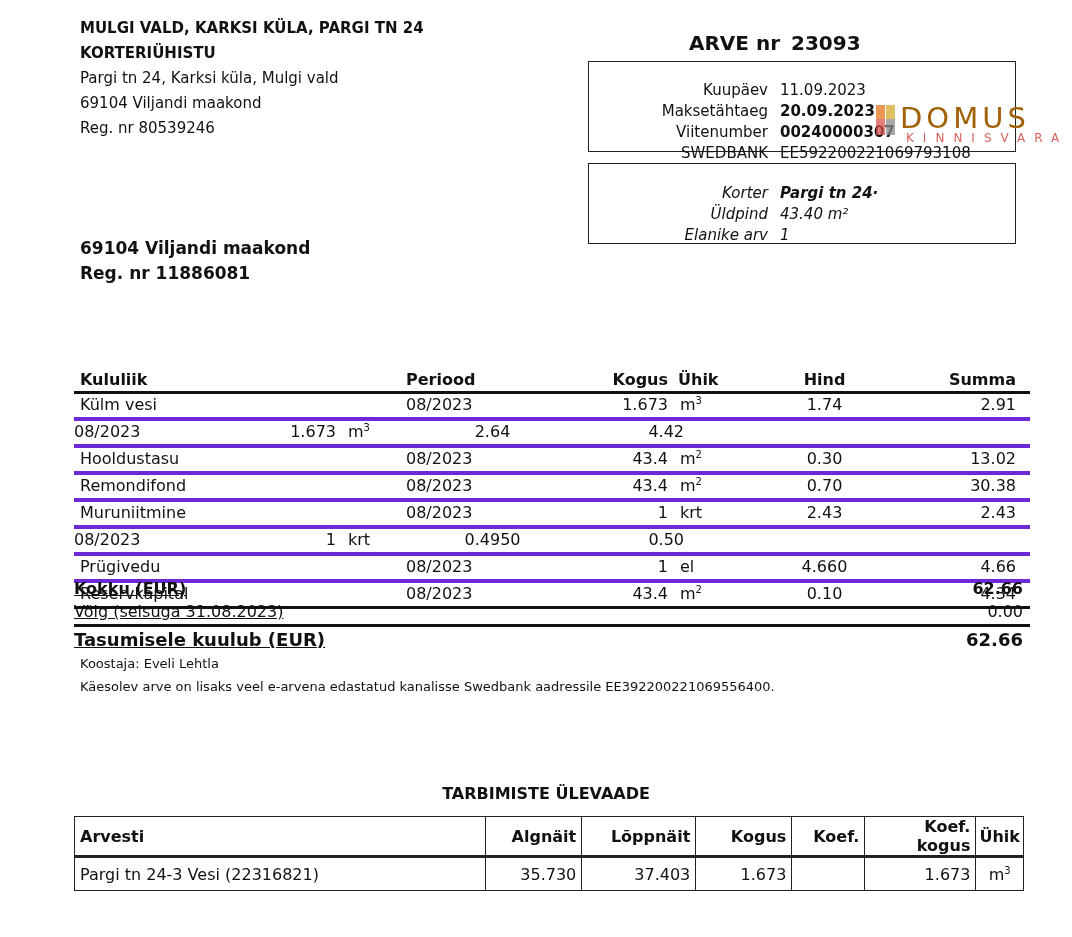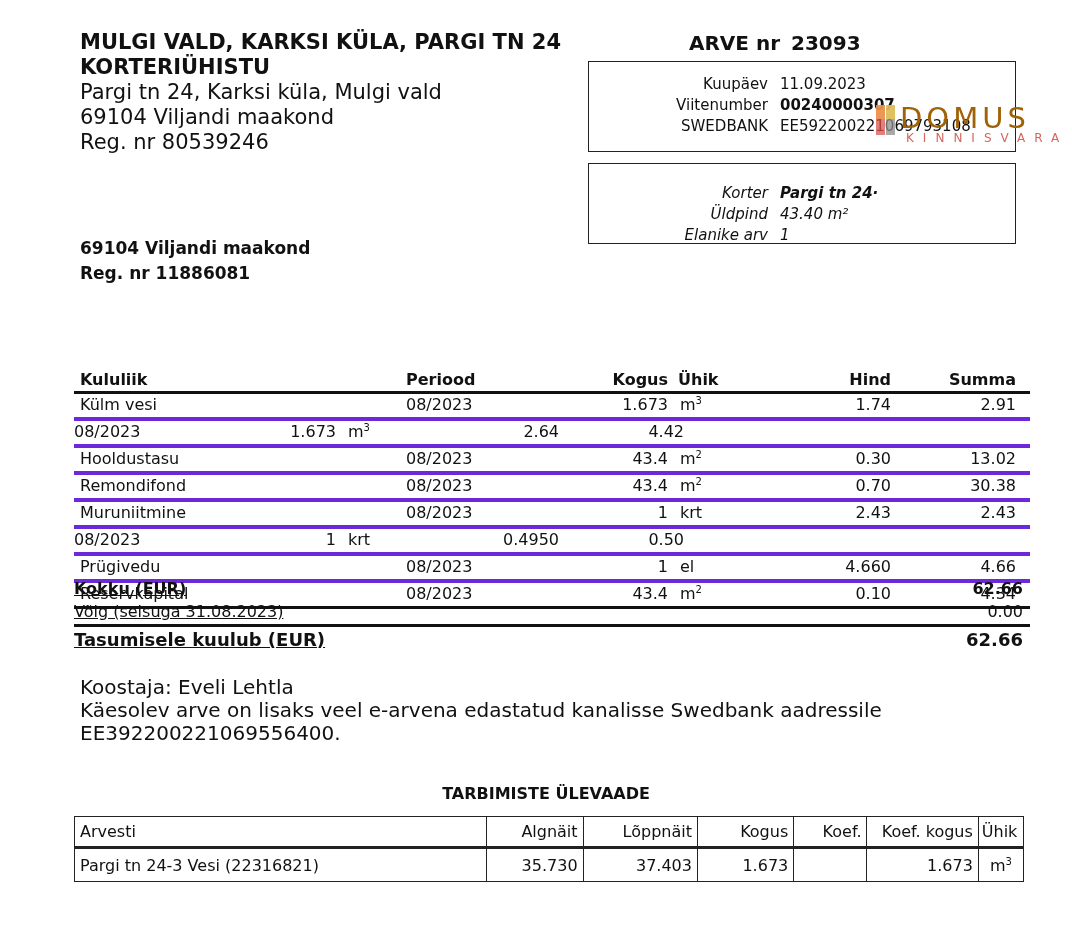--- a/index.html
+++ b/index.html
@@ -1,66 +1,66 @@
 <!DOCTYPE html>
 <html><head>
 <meta charset="utf-8">
 <style>
   html, body { margin: 0; padding: 0; background: #ffffff; }
   body {
     width: 1072px; height: 937px; position: relative; overflow: hidden;
     font-family: "DejaVu Sans", sans-serif; color: #111111;
   }
   .abs { position: absolute; }
-  .sender { left: 80px; top: 30px; font-size: 21px; line-height: 25px; }
+  .sender { left: 80px; top: 16px; font-size: 15px; line-height: 25px; }
   .sender .b { font-weight: bold; }
   .recipient { left: 80px; top: 236px; font-size: 17px; line-height: 25px; font-weight: bold; }
 
   .inv-title { left: 590px; top: 30px; width: 430px; font-size: 20px; font-weight: bold; line-height: 26px; }
   .inv-title .lbl { display: inline-block; width: 190px; text-align: right; margin-right: 11px; }
 
   .box { border: 1px solid #222; left: 588px; width: 428px; font-size: 15px; line-height: 21px; }
-  .box1 { top: 61px; height: 91px; padding-top: 12px; box-sizing: border-box; }
+  .box1 { top: 61px; height: 91px; padding-top: 18px; box-sizing: border-box; }
   .box2 { top: 163px; height: 81px; padding-top: 19px; box-sizing: border-box; font-style: italic; }
   .kv { display: flex; }
   .kv .k { width: 191px; text-align: right; padding-right: 12px; box-sizing: border-box; }
   .kv .v.bold { font-weight: bold; }
 
   .logo { left: 876px; top: 103px; width: 160px; height: 40px; }
   .logo .bar { position: absolute; width: 9px; height: 30px; top: 2px; }
   .logo .word { position: absolute; left: 24px; top: -2px; font-size: 29px; letter-spacing: 4px; color: #a16207; font-weight: normal; text-align: right; }
   .logo .sub { position: absolute; left: 30px; top: 28px; font-size: 12px; letter-spacing: 9px; color: #d9645a; }
 
   
   .cost { left: 74px; top: 370px; width: 956px; font-size: 16px; }
   .cost .row { display: flex; height: 23px; line-height: 22px; border-bottom: 4px solid #6d28d9; }
   .cost .row.head { font-weight: bold; border-bottom: 3px solid #111; height: 21px; line-height: 20px; }
   .cost .row.last { border-bottom: 3px solid #111; }
   .c-name { width: 332px; padding-left: 6px; box-sizing: border-box; }
   .c-per { width: 180px; }
   .c-qty { width: 82px; text-align: right; }
   .c-unit { width: 90px; padding-left: 12px; box-sizing: border-box; }
-  .c-price { width: 133px; text-align: right; }
+  .c-price { width: 133px; text-align: center; }
   .c-sum { width: 132px; text-align: right; padding-right: 7px; box-sizing: border-box; }
   .sup { font-size: 10px; vertical-align: super; line-height: 0; }
 
   .totals { left: 74px; width: 956px; font-size: 16px; }
   .trow { display: flex; height: 23px; line-height: 22px; }
   .trow .tl { flex: 1; text-decoration: underline; }
   .trow .tv { width: 140px; text-align: right; padding-right: 7px; box-sizing: border-box; }
   .trow.bold { font-weight: bold; }
   .trow.big { font-size: 18px; font-weight: bold; height: 26px; line-height: 26px; }
   .tot-line { border-bottom: 3px solid #111; }
 
-  .notes { left: 80px; top: 652px; font-size: 20px; line-height: 23px; margin-top: 24px; }
+  .notes { left: 80px; top: 652px; font-size: 13px; line-height: 23px; }
 
   .ov-title { left: 0; width: 1092px; top: 784px; text-align: center; font-size: 16px; font-weight: bold; }
   .ov { left: 74px; top: 816px; width: 950px; border-collapse: collapse; font-size: 16px; }
   .ov th, .ov td { border: 1.5px solid #222; padding: 0 5px; height: 29px; }
-  .ov th { font-weight: normal; text-align: right; border-bottom: 3px solid #222; margin-top: 40px; }
+  .ov th { font-weight: bold; text-align: right; border-bottom: 3px solid #222; margin-top: 40px; }
   .ov th.l, .ov td.l { text-align: left; }
   .ov td { text-align: right; height: 32px; }
   .ov td.c { text-align: center; }
 </style>
 </head>
 <body>
 
 <div class="abs sender">
   <div class="b">MULGI VALD, KARKSI KÜLA, PARGI TN 24</div>
   <div class="b">KORTERIÜHISTU</div>
@@ -75,20 +75,24 @@
 </div>
 
 <div class="abs inv-title">
   <span class="lbl">ARVE nr</span><span>23093</span>
 </div>
 
 <div class="abs box box1">
   <div class="kv">
     <span class="k">Kuupäev</span>
     <span class="v">11.09.2023</span>
+  </div>
+  <div class="kv">
+    <span class="k">Maksetähtaeg</span>
+    <span class="v bold">20.09.2023</span>
   </div>
   <div class="kv">
     <span class="k">Viitenumber</span>
     <span class="v bold">00240000307</span>
   </div>
   <div class="kv">
     <span class="k">SWEDBANK</span>
     <span class="v">EE592200221069793108</span>
   </div>
 </div>

